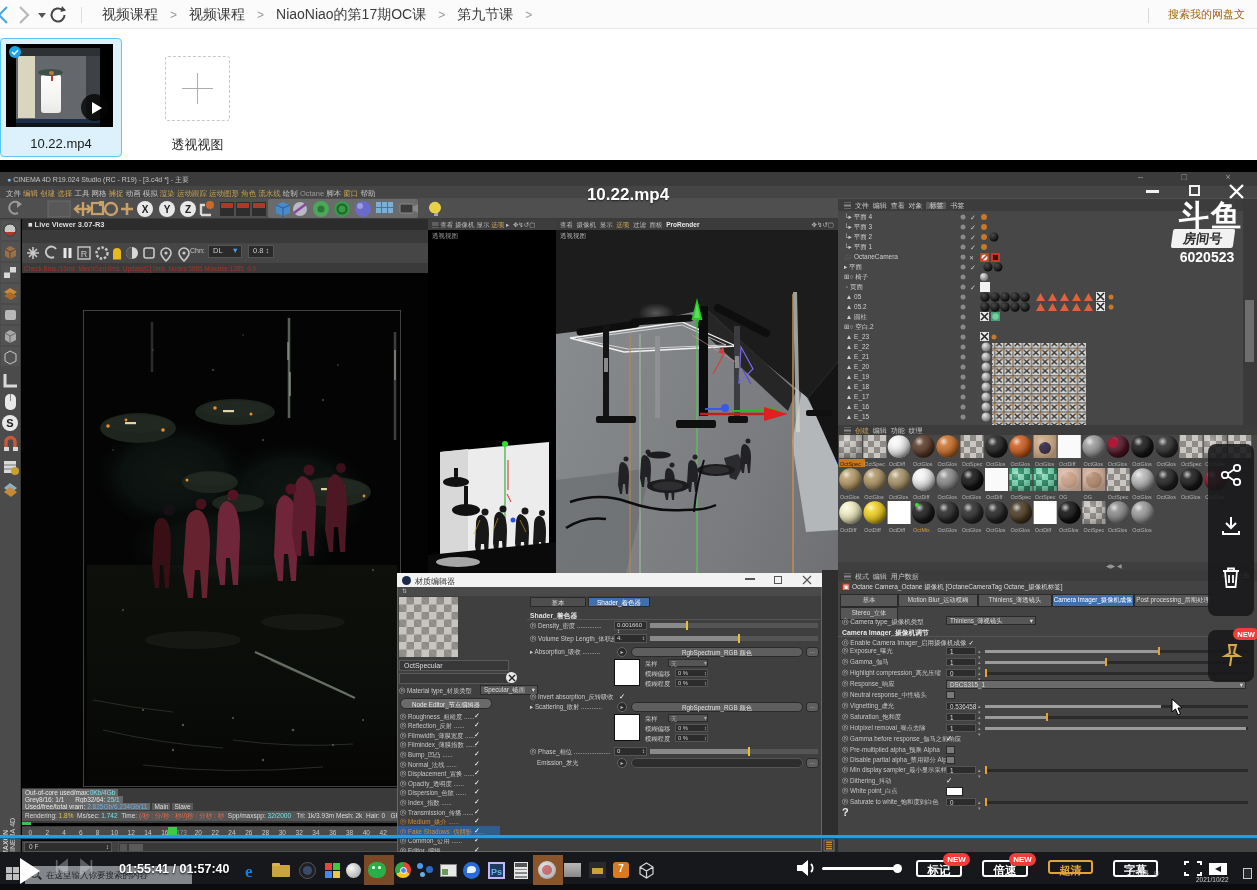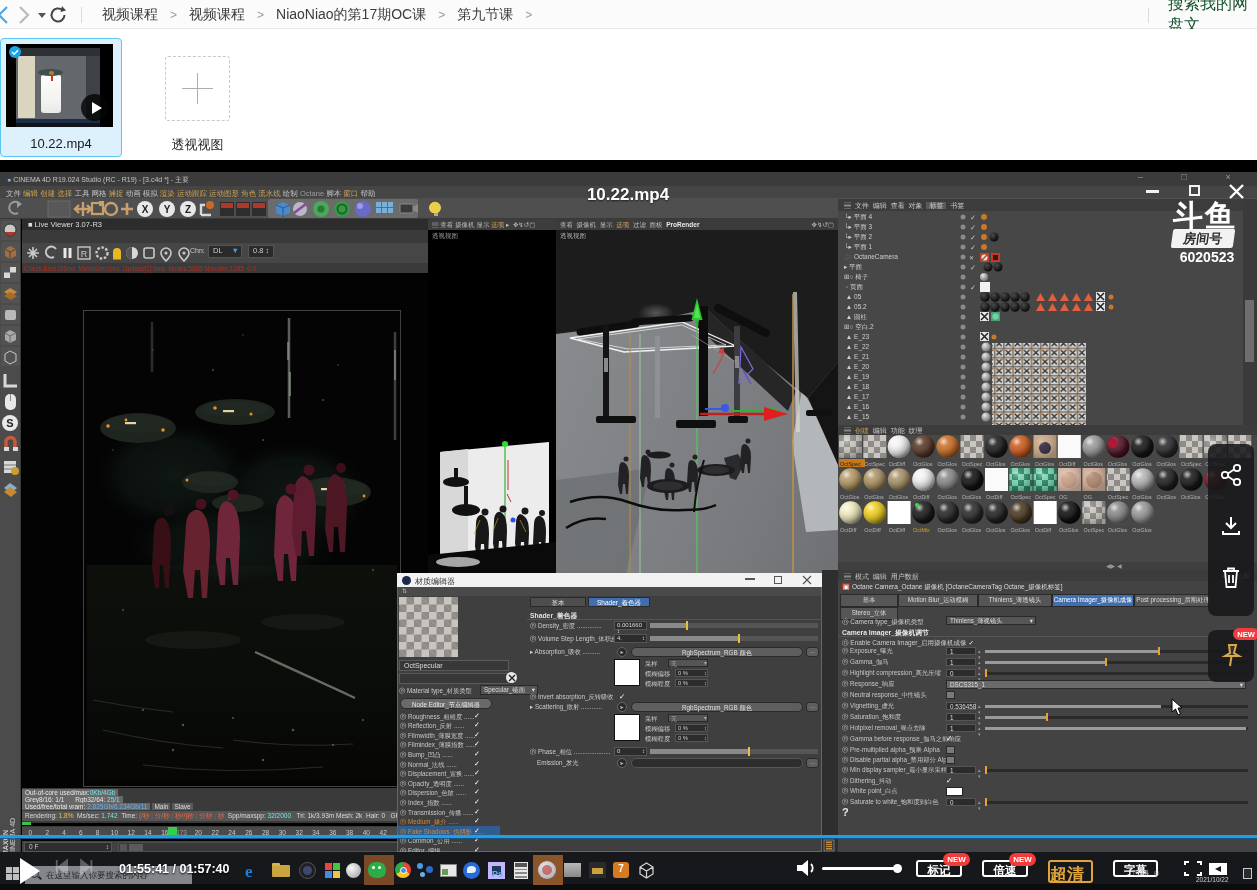--- a/index.html
+++ b/index.html
@@ -25,21 +25,21 @@
 <span style="padding:0 12px;">视频课程</span>
       <span style="color:#999;font-size:12px;">&gt;</span>
 <span style="padding:0 12px;">视频课程</span>
       <span style="color:#999;font-size:12px;">&gt;</span>
 <span style="padding:0 12px;">NiaoNiao的第17期OC课</span>
       <span style="color:#999;font-size:12px;">&gt;</span>
 <span style="padding:0 12px;">第九节课</span>
       <span style="color:#999;font-size:12px;">&gt;</span>
 </div>
 <div class="ab" style="left:1148px;top:8px;width:1px;height:15px;background:#dadada;"></div>
-<div class="ab" style="left:1168px;top:0;height:29px;display:flex;align-items:center;font-size:16px;color:#14532d;">搜索我的网盘文</div>
+<div class="ab" style="left:1168px;top:0;height:29px;display:flex;align-items:center;font-size:11px;color:#a16207;">搜索我的网盘文</div>
 
 <div class="ab" style="left:0;top:29px;width:1257px;height:128px;background:#fff;"></div>
 <div class="ab" style="left:0;top:38px;width:122px;height:119px;background:#ddf1fc;border:1px solid #5fc5f2;border-radius:4px;"></div>
 <div class="ab" style="left:6px;top:44px;width:107px;height:83px;background:#000;overflow:hidden;">
   <div class="ab" style="left:10px;top:4px;width:84px;height:8px;background:#2e3134;"></div>
   <div class="ab" style="left:10px;top:12px;width:84px;height:63px;background:#64686d;"></div>
   <div class="ab" style="left:12px;top:12px;width:17px;height:62px;background:#d9d5be;"></div>
   <div class="ab" style="left:80px;top:12px;width:14px;height:63px;background:#3e4246;"></div>
   <div class="ab" style="left:35px;top:31px;width:20px;height:38px;background:linear-gradient(#fdfdfd,#f2f2f0 70%,#e9e9e7);border-radius:2px 2px 3px 3px;"></div>
   <div class="ab" style="left:32px;top:25px;width:25px;height:7px;background:#3c5248;border-radius:50%;"></div>
@@ -192,21 +192,21 @@
 <g transform="translate(0,258)">
         <path d="M3 9 l6 -5 7 5 -6 5 Z" fill="#8ab0c8"></path>
         <path d="M3 13 l6 -5 7 5 -6 5 Z" fill="#c88a30"></path>
       </g>
 </svg>
 <div class="ab" style="left:2px;top:772px;width:16px;height:80px;overflow:hidden;">
       <div style="transform:rotate(-90deg) translate(-84px,0);transform-origin:0 0;width:84px;font-size:7px;color:#cfcfcf;white-space:nowrap;"><b>MAXON</b><br>CINEMA&nbsp;4D</div>
     </div>
 
 <div class="ab" style="left:22px;top:219px;width:406px;height:604px;background:#3a3a3a;"></div>
-<div class="ab" style="left:22px;top:219px;width:406px;height:11px;background:#2c2c2c;font-size:7.5px;color:#ddd;padding:1px 0 0 6px;">■ Live Viewer 3.07-R3</div>
+<div class="ab" style="left:22px;top:219px;width:406px;height:11px;background:#2c2c2c;font-size:7.5px;color:#ddd;padding:1px 0 0 6px;font-weight:bold;">■ Live Viewer 3.07-R3</div>
 <div class="ab" style="left:22px;top:243px;width:406px;height:20px;background:#464646;"></div>
 <svg class="ab" style="left:24px;top:244px;" width="250" height="18" viewBox="0 0 250 18">
 <path d="M9 3 v12 M3 9 h12 M5 5 l8 8 M13 5 l-8 8" stroke="#c8c8c8" stroke-width="1.6"></path>
 <path d="M30 13 a5.5 5.5 0 1 1 2 -8" stroke="#c8c8c8" stroke-width="2" fill="none"></path>
 <path d="M41 4 v10 M46 4 v10" stroke="#e8e8e8" stroke-width="3"></path>
 <rect x="54" y="3" width="12" height="12" fill="none" stroke="#c8c8c8" stroke-width="1.4"></rect>
       <text x="60" y="12.5" font-size="9" text-anchor="middle" fill="#c8c8c8">R</text>
 <circle cx="78" cy="9" r="5.5" fill="none" stroke="#c8c8c8" stroke-width="2.4" stroke-dasharray="2.5 1.6"></circle>
 <path d="M89 15 v-7 a4 4 0 0 1 8 0 v7 Z" fill="#e8b820"></path>
       <path d="M89 15 h8" stroke="#e8b820"></path>
@@ -1019,21 +1019,21 @@
 <div class="ab" style="left:530px;top:748px;font-size:6.3px;color:#ccc;">ⓝ Phase_相位 .....................</div>
 <div class="ab" style="left:614px;top:747px;width:33px;height:9px;background:#2c2c2c;border:1px solid #555;font-size:6px;color:#ddd;padding-left:2px;">0<span style="float:right;margin-right:1px;">↕</span></div>
 <div class="ab" style="left:650px;top:749px;width:168px;height:5px;background:#555;"></div>
     <div class="ab" style="left:650px;top:749px;width:98px;height:5px;background:#8a8a8a;"></div>
     <div class="ab" style="left:748px;top:747px;width:2px;height:9px;background:#e8c030;"></div>
 <div class="ab" style="left:537px;top:759px;font-size:6.3px;color:#ccc;">Emission_发光</div>
 <div class="ab" style="left:617px;top:758px;width:10px;height:10px;background:#2a2a2a;border-radius:50%;border:1px solid #666;font-size:6px;color:#bbb;text-align:center;">▸</div>
 <div class="ab" style="left:631px;top:758px;width:172px;height:10px;background:#2d2d2d;border-radius:7px;border:1px solid #555;"></div>
 <div class="ab" style="left:806px;top:758px;width:13px;height:10px;background:#5e5e5e;border-radius:3px;border:1px solid #2a2a2a;font-size:6px;color:#ddd;text-align:center;">...</div>
 
-<div class="ab" style="left:1173px;top:196px;width:70px;height:34px;font-size:30px;font-weight:bold;color:#fff;text-shadow:0 0 1px #888;letter-spacing:2px;font-family:'Liberation Sans',sans-serif;">斗鱼</div>
+<div class="ab" style="left:1173px;top:196px;width:70px;height:34px;font-size:30px;font-weight:bold;color:#fff;text-shadow:0 0 1px #888;letter-spacing:2px;font-family:'Liberation Sans',sans-serif;text-align:right;">斗鱼</div>
 <div class="ab" style="left:1172px;top:229px;width:62px;height:19px;background:#f2f2f2;border-radius:2px;color:#2a2a2a;font-size:13px;font-weight:bold;text-align:center;padding-top:1px;transform:skewX(-8deg);">房间号</div>
 <div class="ab" style="left:1176px;top:249px;width:62px;text-align:center;font-size:14px;font-weight:bold;color:#fff;">6020523</div>
 
 <div class="ab" style="left:1208px;top:444px;width:46px;height:172px;background:rgba(24,24,26,.88);border-radius:8px;"></div>
 <svg class="ab" style="left:1219px;top:463px;" width="24" height="24" viewBox="0 0 24 24">
       <g stroke="#fff" stroke-width="1.8" fill="none">
         <circle cx="18" cy="5" r="3.2"></circle>
         <circle cx="6" cy="12" r="3.2"></circle>
         <circle cx="18" cy="19" r="3.2"></circle>
         <path d="M9 10.5 L15 6.5 M9 13.5 L15 17.5"></path>
@@ -1095,21 +1095,21 @@
     <div class="ab" style="left:378px;top:866px;width:3px;height:3px;background:#fff;border-radius:50%;"></div>
 <div class="ab" style="left:395px;top:862px;width:16px;height:16px;background:conic-gradient(#e84434 0 33%,#f8c420 33% 66%,#34a844 66% 100%);border-radius:50%;"></div>
     <div class="ab" style="left:399.5px;top:866.5px;width:7px;height:7px;background:#4a8ae8;border-radius:50%;border:1px solid #fff;"></div>
 <div class="ab" style="left:417px;top:863px;width:6px;height:6px;background:#4a9ae8;border-radius:50%;"></div>
     <div class="ab" style="left:426px;top:866px;width:7px;height:7px;background:#2a6ac8;border-radius:50%;"></div>
     <div class="ab" style="left:420px;top:872px;width:5px;height:5px;background:#6ab0e8;border-radius:50%;"></div>
 <div class="ab" style="left:440px;top:864px;width:17px;height:13px;background:#e8e8e8;border:1px solid #888;"></div>
     <div class="ab" style="left:442px;top:869px;width:6px;height:6px;background:#6a9a5a;"></div>
 <div class="ab" style="left:463px;top:862px;width:17px;height:17px;background:#2a6ad8;border-radius:50%;"></div>
     <div class="ab" style="left:467px;top:866px;width:9px;height:7px;background:#e8f0f8;border-radius:50% 50% 50% 0;"></div>
-<div class="ab" style="left:488px;top:862px;width:17px;height:17px;background:#1d3a5f;border:4px solid #c4b5fd;color:#6ab0e8;font-size:9px;font-weight:bold;text-align:center;padding-top:3px;">Ps</div>
+<div class="ab" style="left:488px;top:862px;width:17px;height:17px;background:#1d3a5f;border:2px solid #c4b5fd;color:#6ab0e8;font-size:9px;font-weight:bold;text-align:center;padding-top:3px;">Ps</div>
 <div class="ab" style="left:514px;top:862px;width:14px;height:17px;background:#e8e8e8;"></div>
     <div class="ab" style="left:515px;top:863px;width:12px;height:4px;background:#555;"></div>
     <div class="ab" style="left:515px;top:869px;width:12px;height:9px;background:repeating-linear-gradient(0deg,#888 0 2px,#e8e8e8 2px 4px);"></div>
 <div class="ab" style="left:538px;top:861px;width:18px;height:18px;background:radial-gradient(circle at 40% 35%,#e8ecf0,#9aa0a8);border-radius:50%;"></div>
     <div class="ab" style="left:542px;top:865px;width:10px;height:10px;background:#c04444;border-radius:50%;opacity:.7;"></div>
 <div class="ab" style="left:564px;top:863px;width:17px;height:14px;background:linear-gradient(#b8b8b8,#888);"></div>
 <div class="ab" style="left:589px;top:862px;width:17px;height:16px;background:#2a2a2e;"></div>
     <div class="ab" style="left:592px;top:868px;width:11px;height:6px;background:#caa23a;"></div>
 <div class="ab" style="left:613px;top:862px;width:16px;height:16px;background:#d87a20;border-radius:3px;color:#fff;font-size:10px;font-weight:bold;text-align:center;padding-top:1px;">7</div>
 <svg class="ab" style="left:638px;top:862px;" width="17" height="17" viewBox="0 0 17 17">
@@ -1127,21 +1127,21 @@
 <svg class="ab" style="left:795px;top:858px;" width="20" height="20" viewBox="0 0 20 20">
       <path d="M2 7 h5 l6 -5 v16 l-6 -5 H2 Z" fill="#fff"></path>
       <path d="M16 6 a5.5 5.5 0 0 1 0 8" stroke="#fff" stroke-width="1.8" fill="none"></path>
     </svg>
 <div class="ab" style="left:822px;top:867px;width:77px;height:2.5px;background:#fff;border-radius:2px;"></div>
 <div class="ab" style="left:893px;top:863.5px;width:9px;height:9px;background:#fff;border-radius:50%;"></div>
 <div class="ab" style="left:916px;top:860px;width:46px;height:17px;border:2px solid #fff;border-radius:3px;color:#fff;font-size:11.5px;font-weight:bold;text-align:center;padding-top:0.5px;">标记</div>
 <div class="ab" style="left:943px;top:853px;width:27px;height:13px;background:#f23c3c;border-radius:7px;color:#fff;font-size:8px;font-weight:bold;text-align:center;padding-top:1.5px;">NEW</div>
 <div class="ab" style="left:982px;top:860px;width:46px;height:17px;border:2px solid #fff;border-radius:3px;color:#fff;font-size:11.5px;font-weight:bold;text-align:center;padding-top:0.5px;">倍速</div>
 <div class="ab" style="left:1009px;top:853px;width:27px;height:13px;background:#f23c3c;border-radius:7px;color:#fff;font-size:8px;font-weight:bold;text-align:center;padding-top:1.5px;">NEW</div>
-<div class="ab" style="left:1048px;top:860px;width:45px;height:23px;border:2px solid #dfa53a;border-radius:3px;color:#dfa53a;font-size:17px;font-weight:bold;text-align:left;padding-top:0.5px;">超清</div>
+<div class="ab" style="left:1048px;top:860px;width:45px;height:14px;border:2px solid #dfa53a;border-radius:3px;color:#dfa53a;font-size:11px;font-weight:bold;text-align:center;padding-top:0.5px;">超清</div>
 <div class="ab" style="left:1113px;top:860px;width:45px;height:17px;border:2px solid #fff;border-radius:3px;color:#fff;font-size:11.5px;font-weight:bold;text-align:center;padding-top:0.5px;">字幕</div>
 <svg class="ab" style="left:1184px;top:861px;" width="18" height="15" viewBox="0 0 18 15">
       <g stroke="#fff" stroke-width="2" fill="none">
         <path d="M1 4 V1 h4 M13 1 h4 v3 M17 11 v3 h-4 M5 14 H1 v-3"></path>
       </g>
     </svg>
 <svg class="ab" style="left:1208px;top:862px;" width="20" height="14" viewBox="0 0 20 14">
       <rect x="1" y="1" width="18" height="12" fill="#fff"></rect>
       <path d="M13 4 L7 7 L13 10 Z" fill="#17181c"></path>
     </svg>

